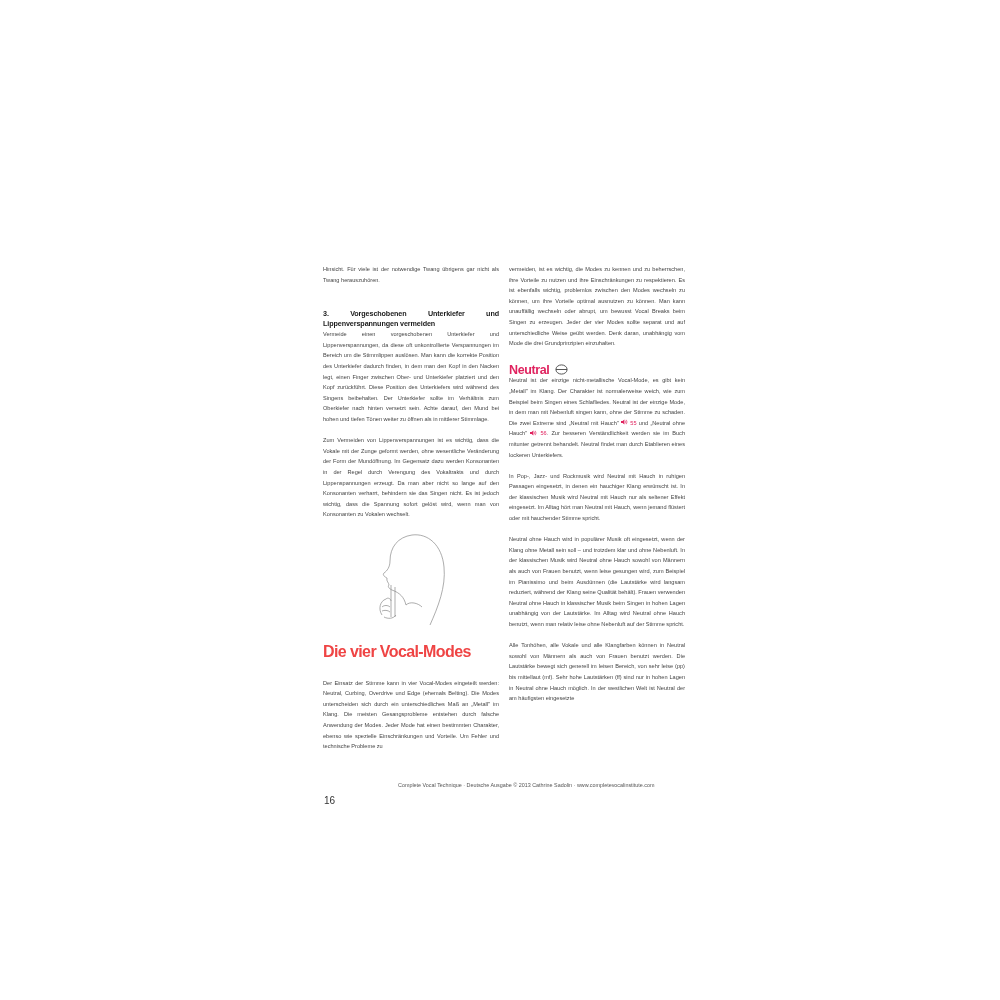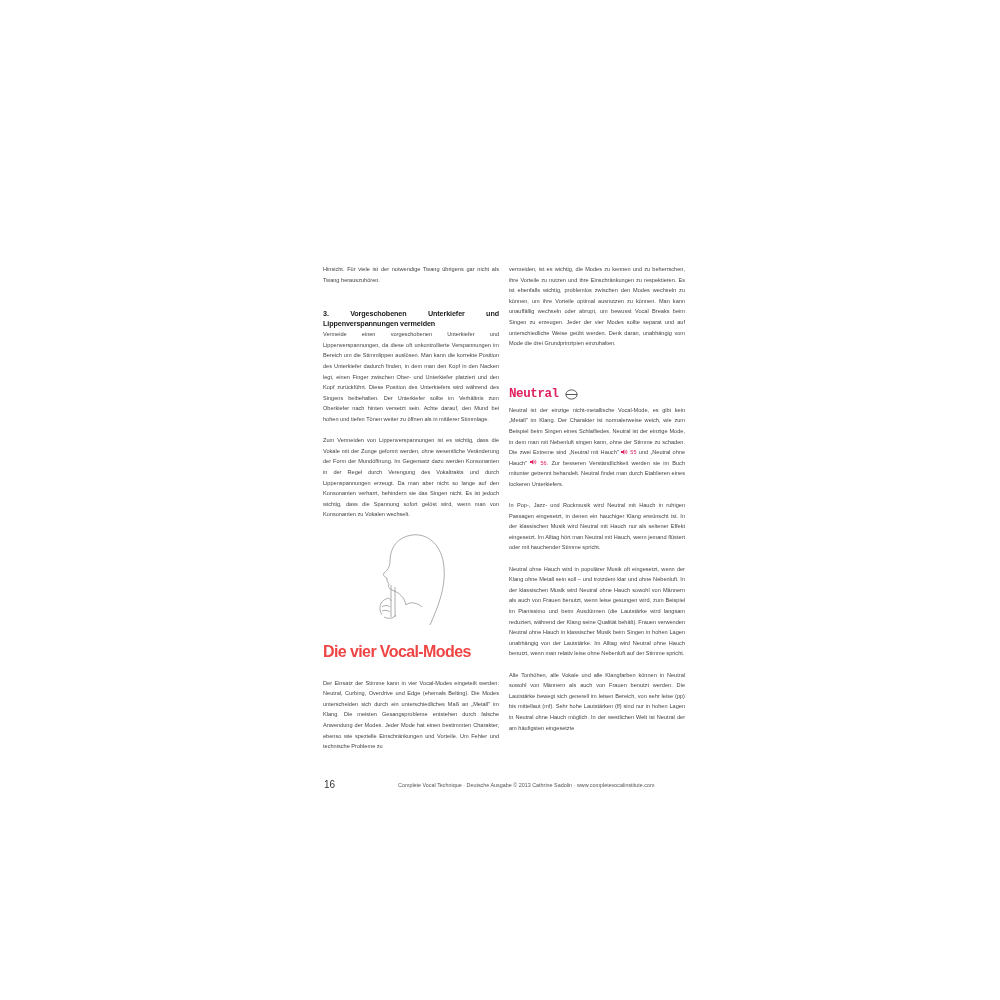--- a/index.html
+++ b/index.html
@@ -11,25 +11,25 @@
   .col-right { left: 509px; top: 264px; }
   .para { margin: 0 0 10.6px 0; }
   .subhead { font-family: "Liberation Sans", sans-serif; font-weight: bold; font-size: 7.2px; line-height: 10px;
              color: #1a1a1a; margin: 24px 0 0 0; letter-spacing: -0.1px; }
   .sub-para { margin: 0 0 10.6px 0; }
   .illustration { position: absolute; left: 360px; top: 527px; width: 110px; height: 100px; }
   .h-red { position: absolute; left: 323px; top: 642px; font-weight: bold; color: #ef4444;
            font-size: 16px; letter-spacing: -0.6px; line-height: 20px; }
   .body-after { position: absolute; left: 323px; top: 672px; width: 176px; font-size: 5.6px; line-height: 10.6px;
                 text-align: justify; color: #444; }
-  .neutral-head { display: flex; align-items: flex-start; gap: 6px; margin: 40px 0 0 0; height: 16px; font-family: Liberation Mono, monospace; }
+  .neutral-head { display: flex; align-items: flex-end; gap: 6px; margin: 10px 0 0 0; height: 16px; }
   .neutral-title { font-weight: bold; color: #e0235f; font-size: 12.5px; letter-spacing: -0.4px; }
   .mode-icon { width: 13px; height: 11px; }
   .audio { color: #e0235f; white-space: nowrap; }
-  .footer-num { position: absolute; left: 324px; top: 779px; font-size: 10px; color: #333; }
+  .footer-num { position: absolute; left: 324px; top: 795px; font-size: 10px; color: #333; }
   .footer-text { position: absolute; left: 398px; top: 782px; font-size: 5.4px; color: #555; white-space: nowrap; }
 </style>
 </head>
 <body>
 
 <div class="page">
 
   <div class="col col-left">
     <p class="para">Hinsicht. Für viele ist der notwendige Twang übrigens gar nicht als Twang herauszuhören.</p>
     <div class="subhead">3. Vorgeschobenen Unterkiefer und Lippenverspannungen vermeiden</div>

